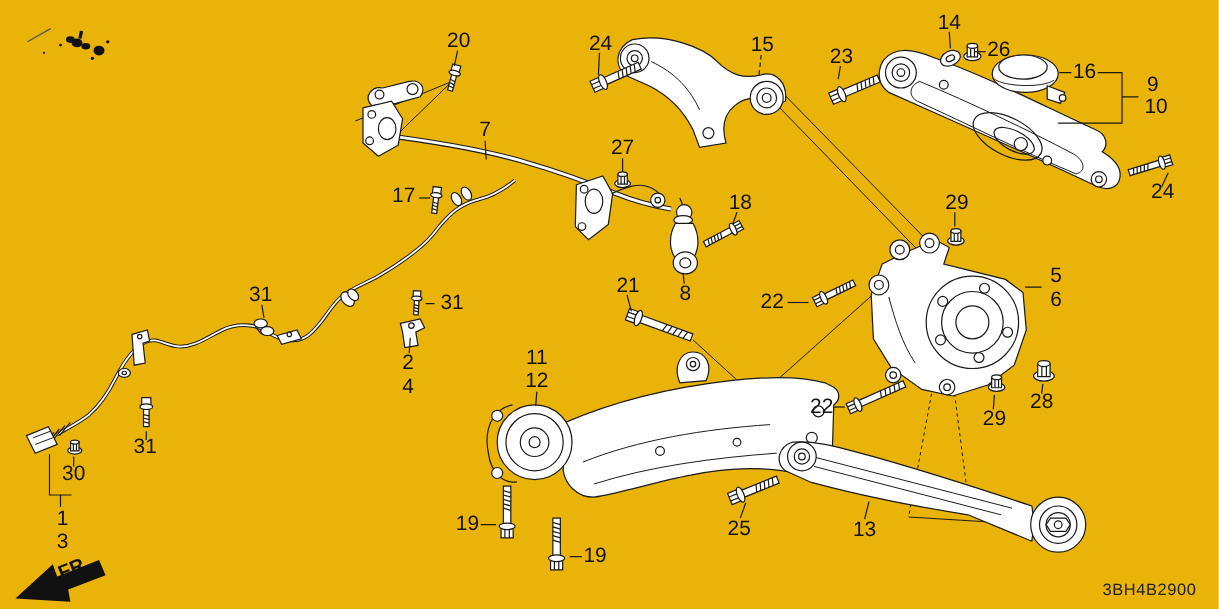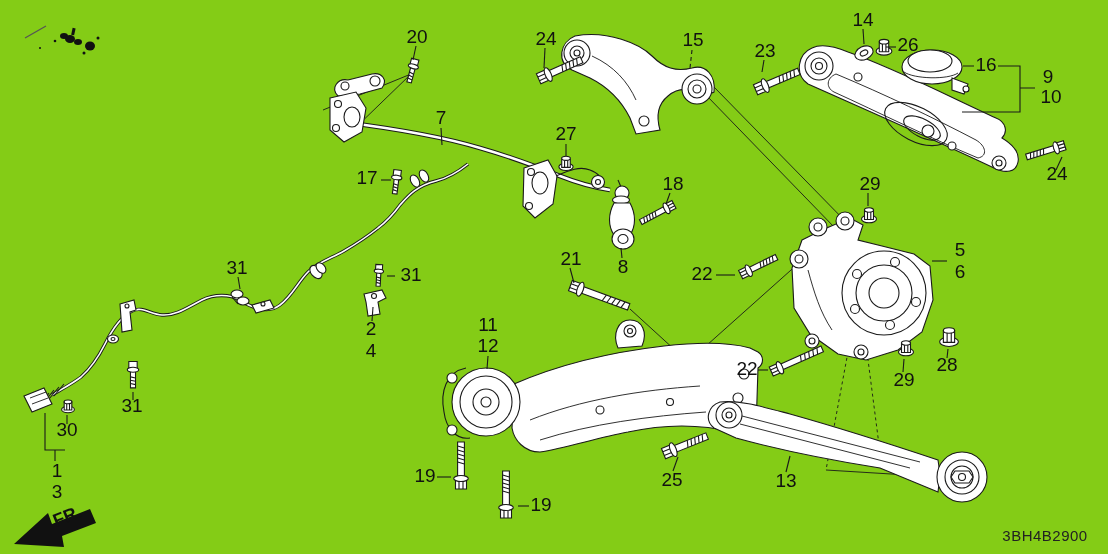--- a/index.html
+++ b/index.html
@@ -1,16 +1,16 @@
 <!DOCTYPE html>
 <html><head>
 <meta charset="utf-8">
 <style>
   html,body{margin:0;padding:0;background:#ffffff;}
-  .stage{position:relative;width:1108px;height:554px;background:#84cc16;overflow:hidden;
+  .stage{position:relative;width:1108px;height:554px;background:#eab308;overflow:hidden;
          font-family:"Liberation Sans", sans-serif;}
   svg{display:block}
   svg *{vector-effect:non-scaling-stroke;}
   .w{fill:#ffffff;stroke:#1a1a1a;stroke-width:1.1px;}
   .s{fill:none;stroke:#1a1a1a;stroke-width:1.1px;}
   .thin{fill:none;stroke:#1a1a1a;stroke-width:0.9px;}
   .dash{stroke-dasharray:4 3;}
   .dash2{stroke-dasharray:3 3;}
   .bar-outer{fill:none;stroke:#1a1a1a;stroke-width:4.6px;}
   .bar-inner{fill:none;stroke:#ffffff;stroke-width:2.6px;}

